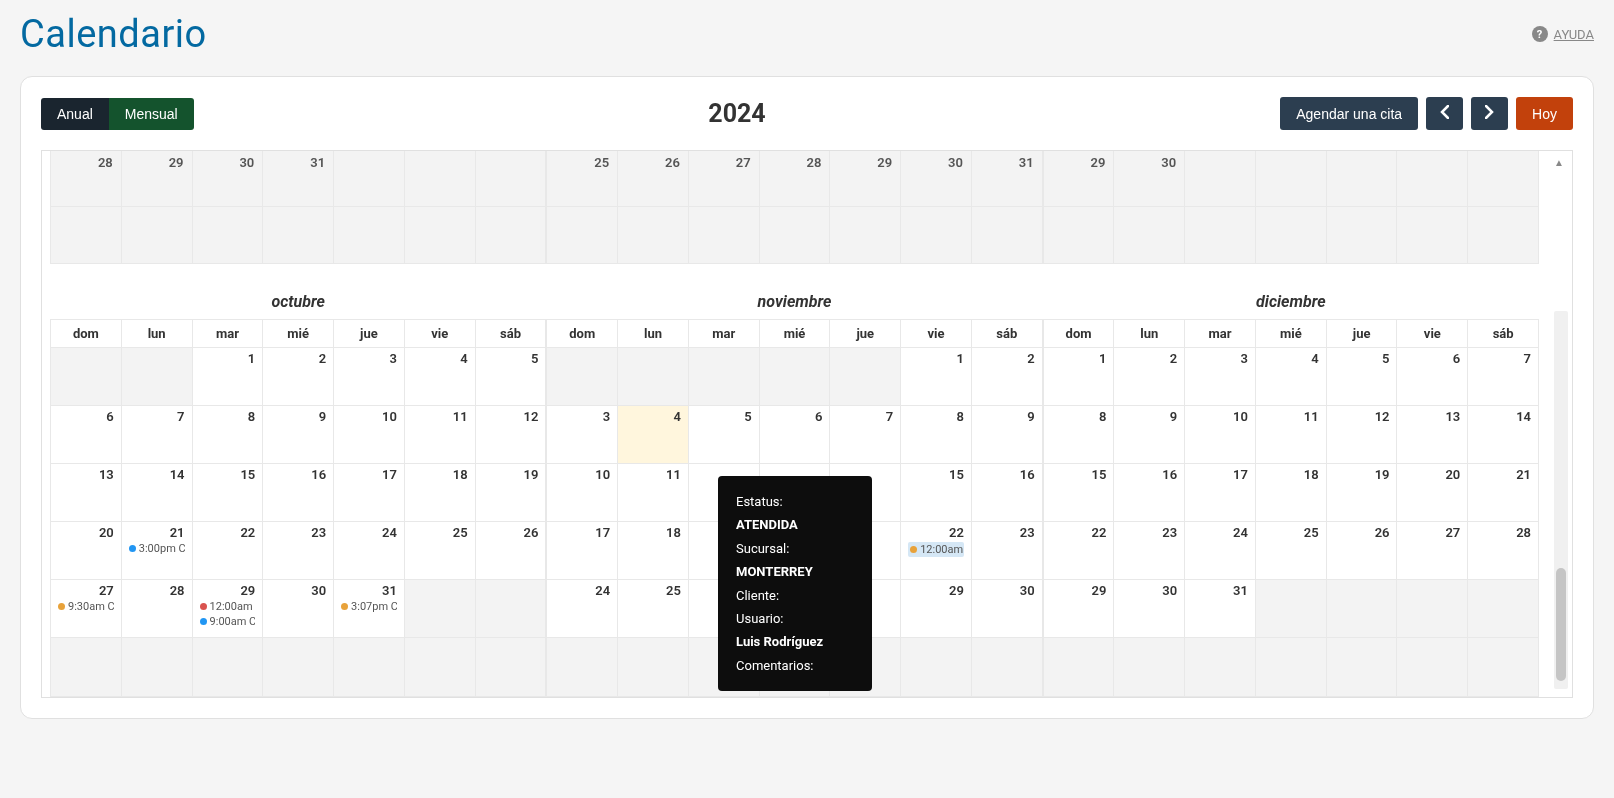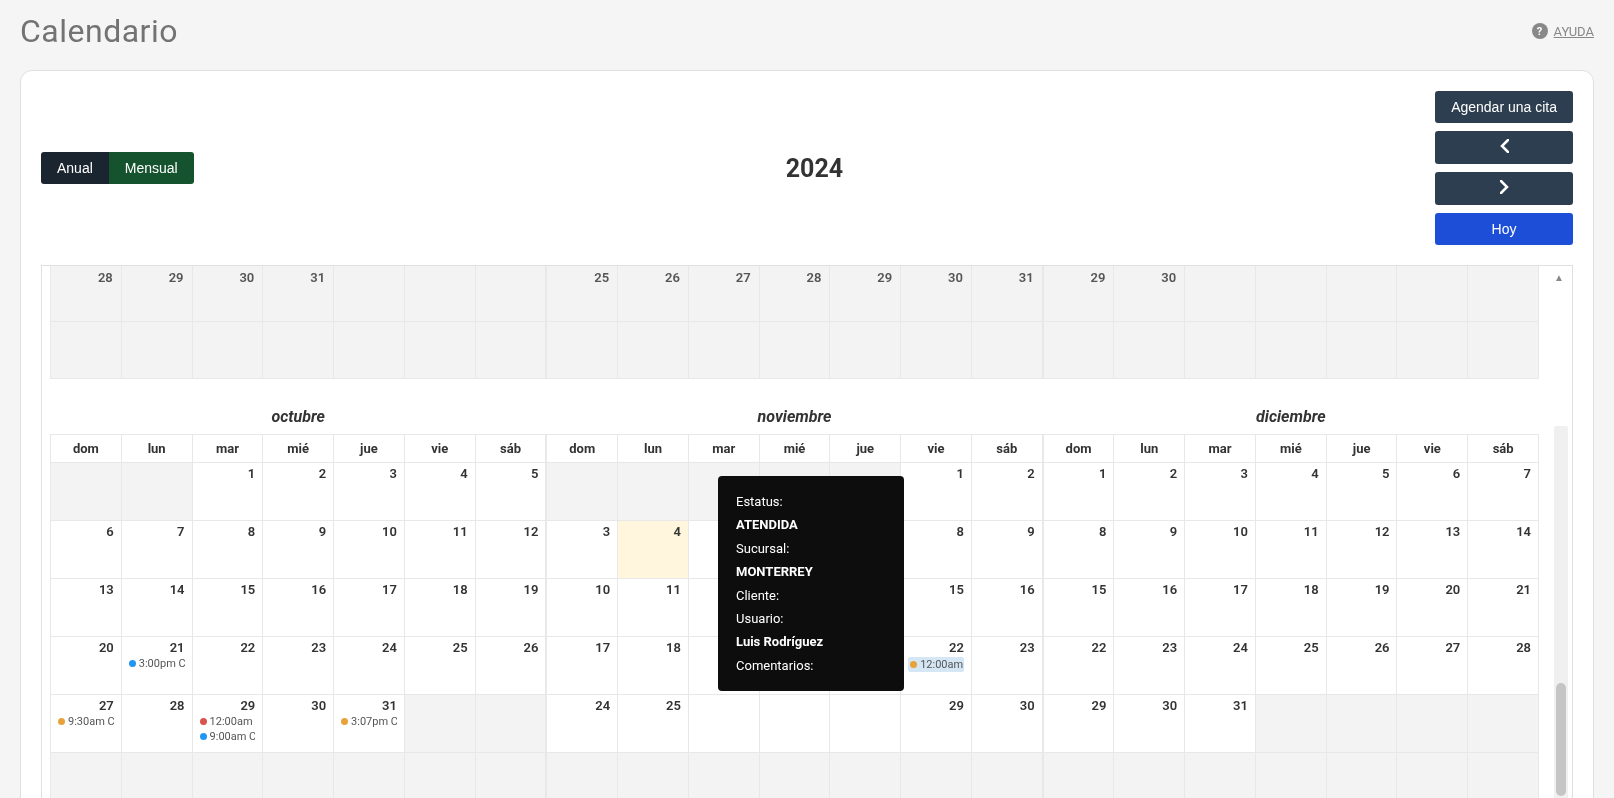--- a/index.html
+++ b/index.html
@@ -15,23 +15,23 @@
     .container {
       padding: 12px 20px;
     }
     .header {
       display: flex;
       justify-content: space-between;
       align-items: center;
       margin-bottom: 20px;
     }
     .page-title {
-      font-size: 32px;
+      font-size: 38px;
       font-weight: 400;
-      color: #737373;
+      color: #0369a1;
       letter-spacing: 0.5px;
     }
     .help-link {
       display: flex;
       align-items: center;
       gap: 6px;
       color: #888;
       font-size: 13px;
       text-decoration: underline;
       cursor: pointer;
@@ -77,36 +77,35 @@
       background: #1a252f;
     }
     .year-label {
       font-size: 25px;
       font-weight: 700;
       color: #333;
     }
     .right-controls {
       display: flex;
       gap: 8px;
-      flex-direction: column;
     }
     .btn {
       padding: 8px 16px;
       border: none;
       border-radius: 3px;
       background: #2c3e50;
       color: white;
       font-size: 14px;
       cursor: pointer;
     }
     .btn-nav {
       padding: 8px 14px;
     }
     .btn-today {
-      background: #1d4ed8;
+      background: #c2410c;
     }
     .calendar-scroll {
       position: relative;
       border: 1px solid #e0e0e0;
       padding-right: 25px;
     }
     .scroll-chevron {
       position: absolute;
       top: 6px;
       right: 8px;
@@ -236,21 +235,21 @@
       position: absolute;
       top: 476px;
       left: 718px;
       background: #0d0d0d;
       color: white;
       padding: 14px 18px;
       border-radius: 4px;
       font-size: 13px;
       line-height: 1.8;
       z-index: 100;
-      width: 186px;
+      width: 154px;
     }
     .tooltip .lbl {
       font-weight: 400;
     }
     .tooltip .val {
       font-weight: 700;
     }
     .scrollbar-track {
       position: absolute;
       right: 4px;

